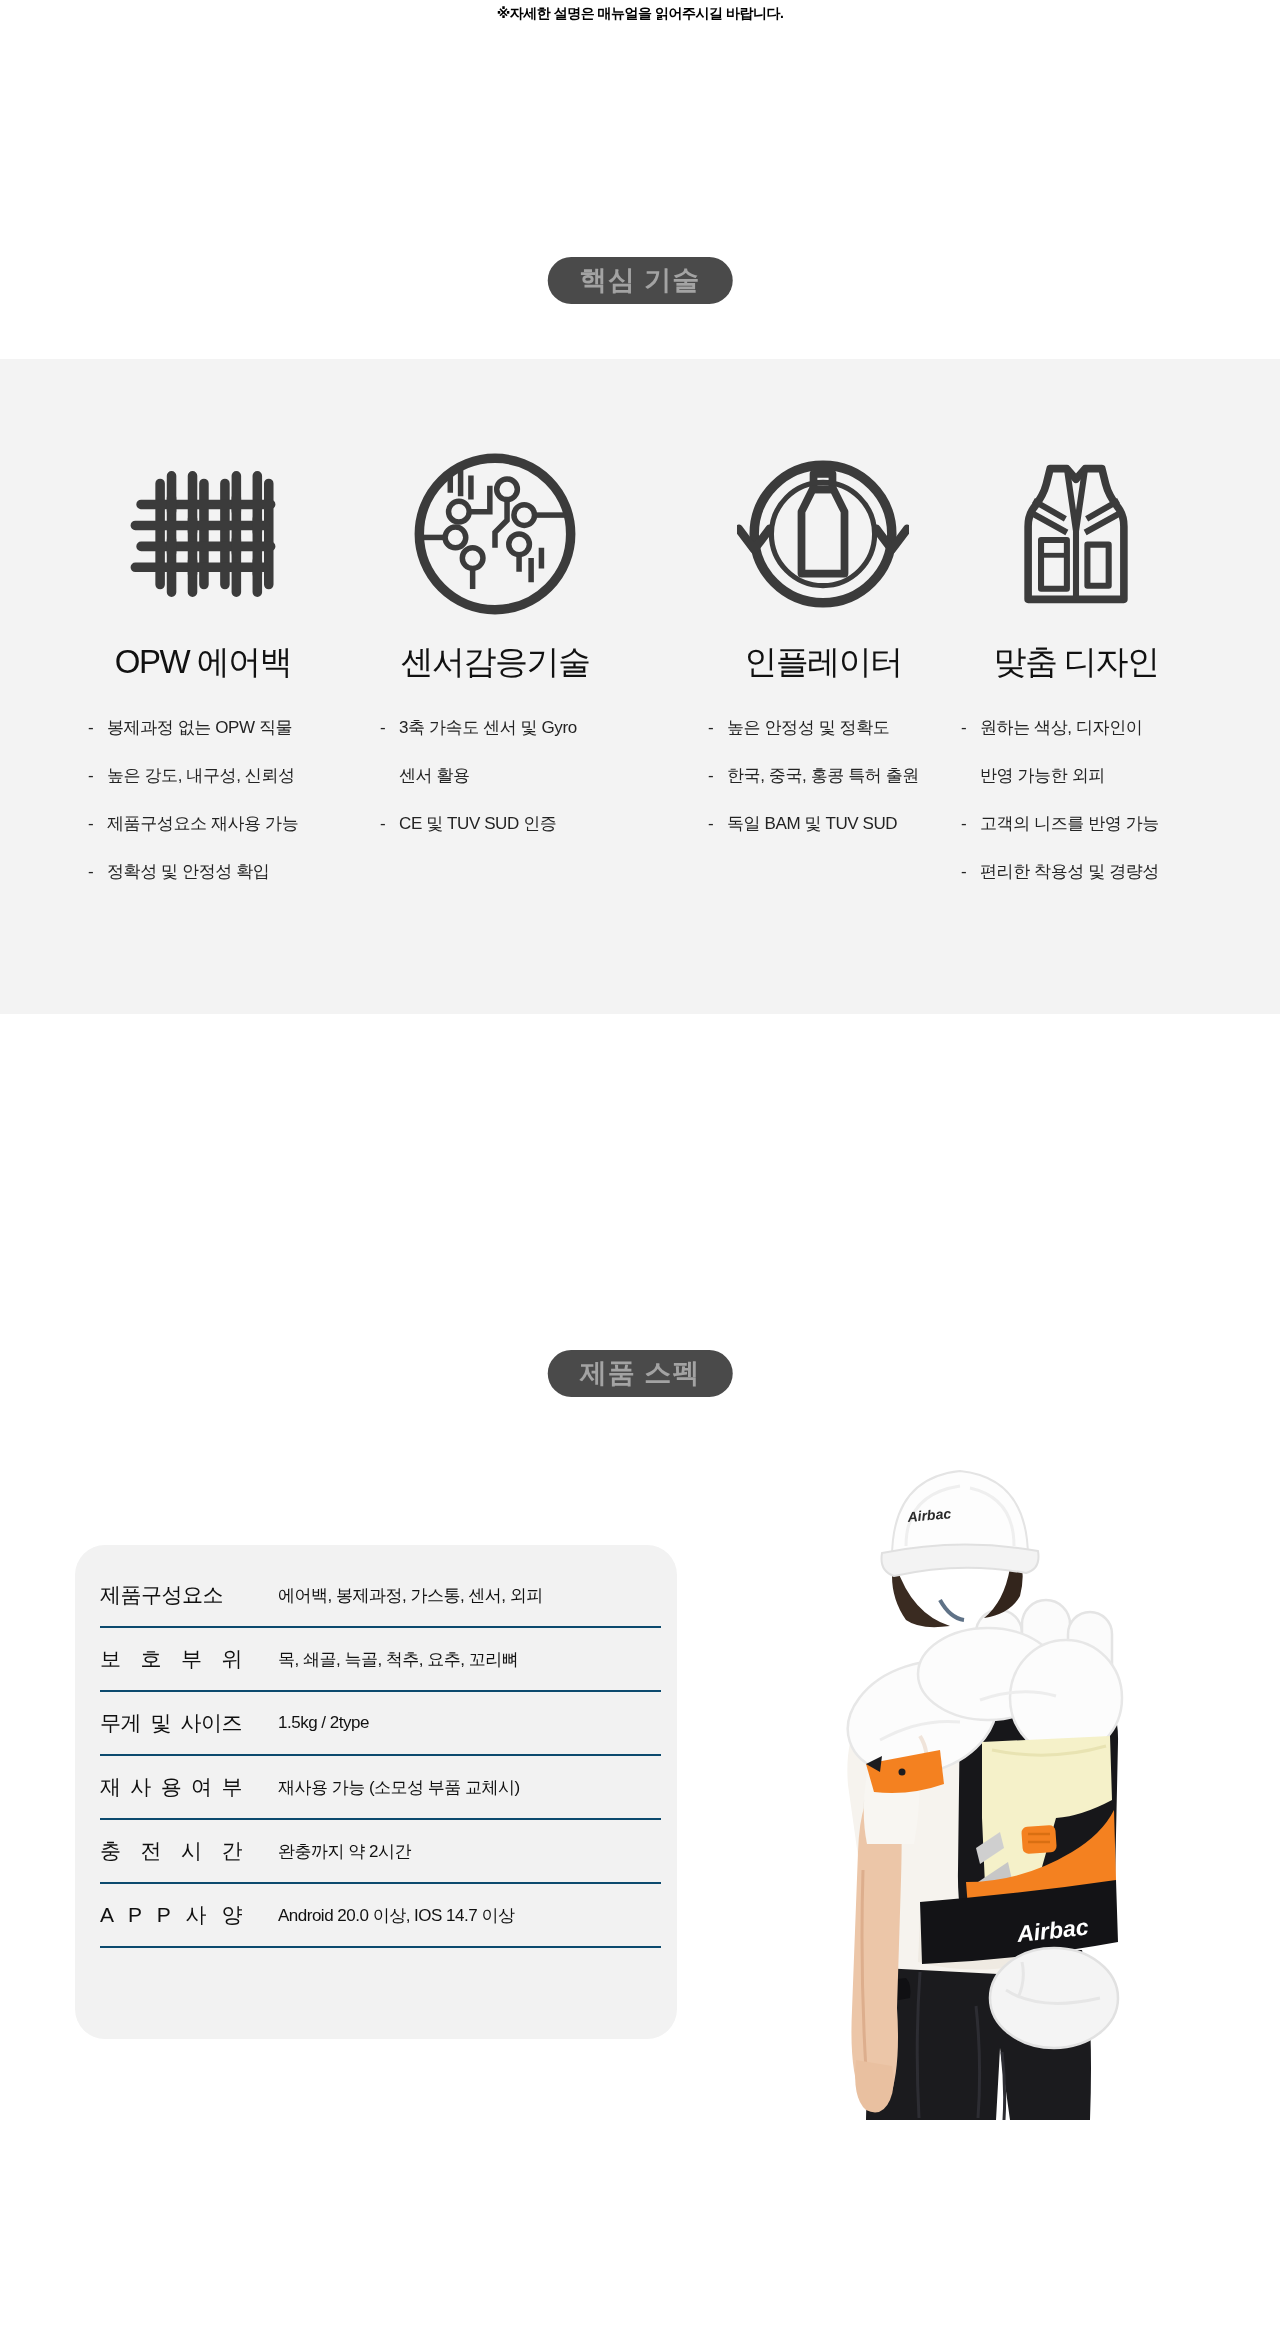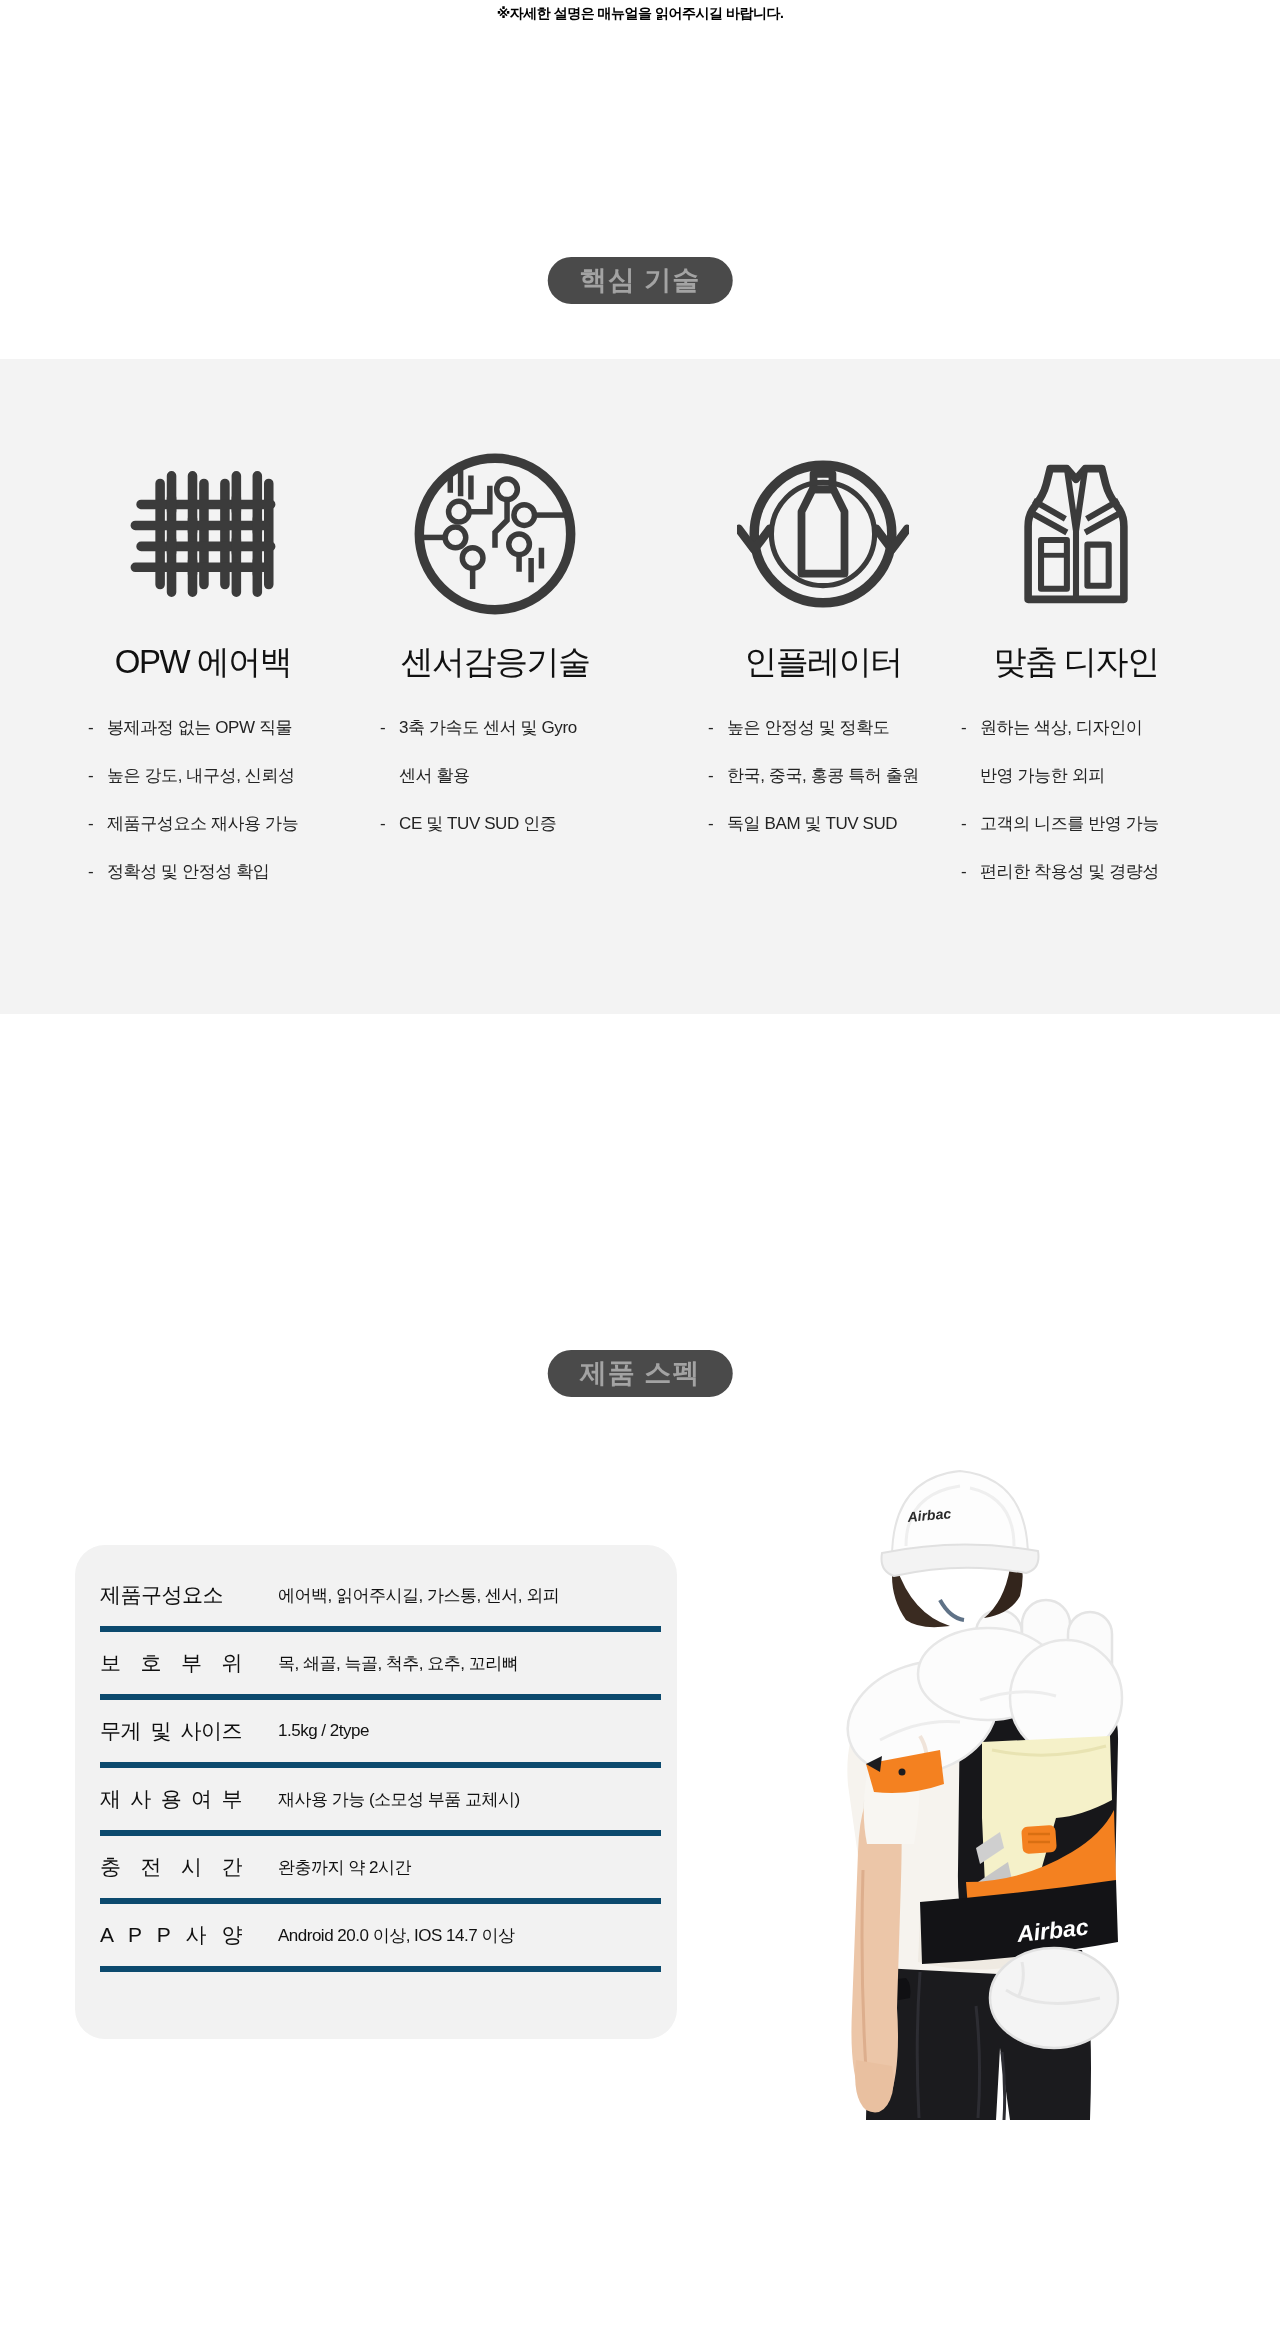--- a/index.html
+++ b/index.html
@@ -31,21 +31,21 @@
     color:#111;letter-spacing:-1.5px;white-space:nowrap;
   }
   .bullets{margin-top:32px;padding-left:20px;}
   .bullet-line{display:flex;height:48px;font-size:17px;line-height:22px;color:#232323;letter-spacing:-0.4px;}
   .bullet-line .marker{flex:0 0 19px;width:19px;}
   .spec-card{
     position:absolute;left:75px;top:1545px;width:602px;height:494px;
     background:#f2f2f2;border-radius:30px;box-sizing:border-box;
     padding:19px 16px 0 25px;
   }
-  .spec-row{display:flex;align-items:center;height:62px;border-bottom:6px solid #0c4a6e;}
+  .spec-row{display:flex;align-items:center;height:62px;border-bottom:2px solid #0c4a6e;}
   .spec-label{
     width:142px;flex:0 0 142px;font-size:21px;font-weight:500;color:#101010;
     text-align:justify;text-align-last:justify;letter-spacing:-0.5px;
   }
   .spec-value{margin-left:36px;font-size:17px;color:#111;letter-spacing:-0.5px;white-space:nowrap;}
   .photo{position:absolute;left:770px;top:1450px;width:430px;height:670px;}
   .tech-icon{stroke:#3b3b3b;fill:none;}
 </style>
 </head>
 <body>
@@ -188,21 +188,21 @@
         </div>
     </div>
   </div>
 </div>
 
 <div class="badge spec">제품 스펙</div>
 
 <div class="spec-card">
   <div class="spec-row">
       <div class="spec-label">제품구성요소</div>
-      <div class="spec-value">에어백, 읽어주시길, 가스통, 센서, 외피</div>
+      <div class="spec-value">에어백, 봉제과정, 가스통, 센서, 외피</div>
     </div>
   <div class="spec-row">
       <div class="spec-label">보 호 부 위</div>
       <div class="spec-value">목, 쇄골, 늑골, 척추, 요추, 꼬리뼈</div>
     </div>
   <div class="spec-row">
       <div class="spec-label">무게 및 사이즈</div>
       <div class="spec-value">1.5kg / 2type</div>
     </div>
   <div class="spec-row">

